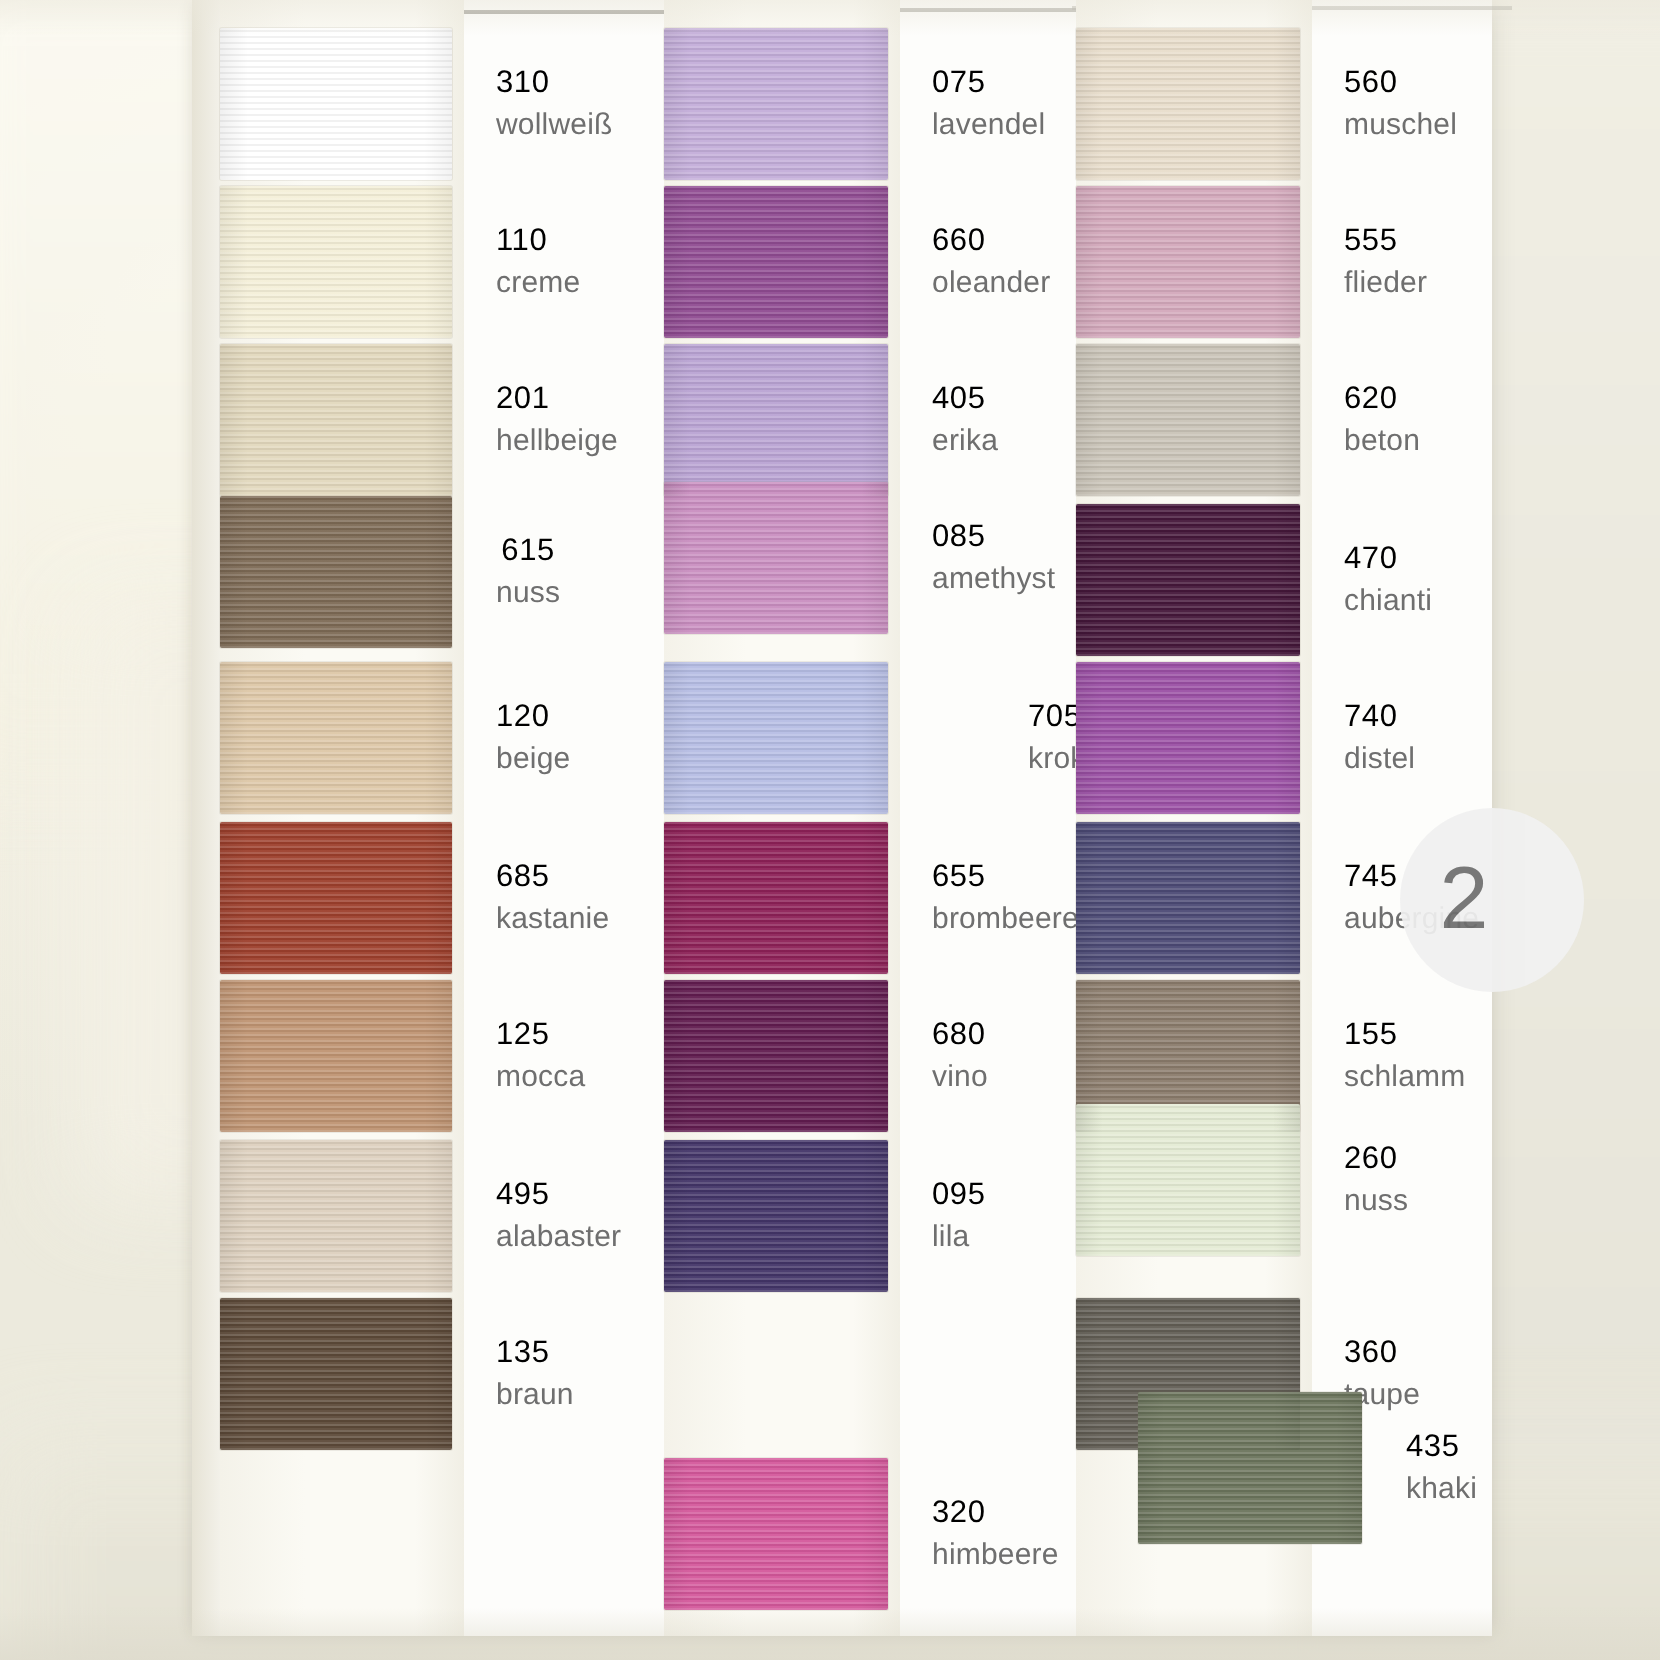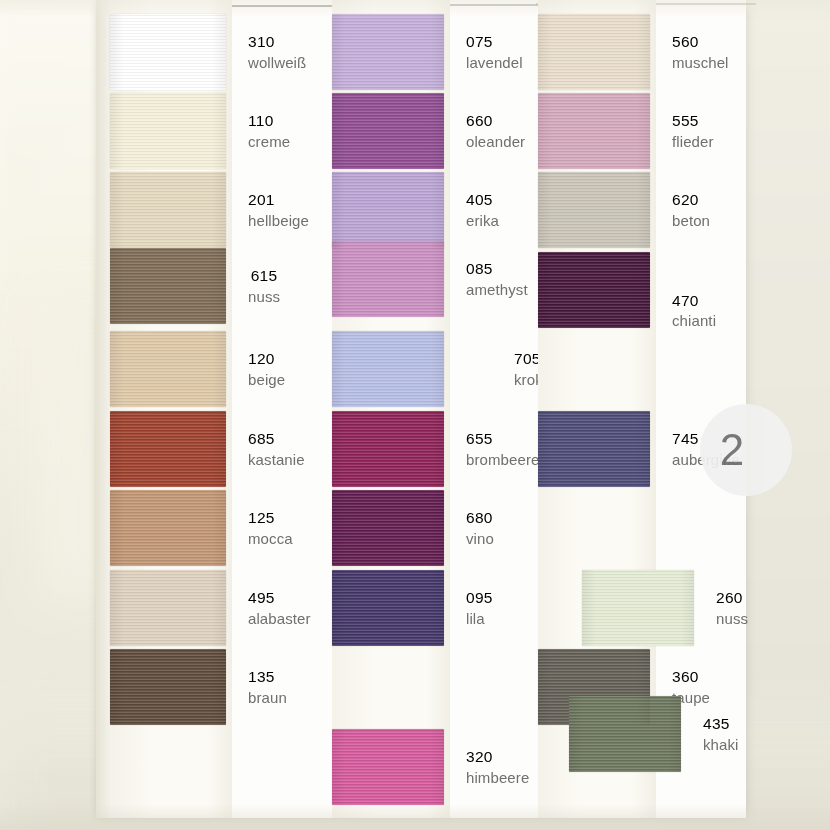--- a/index.html
+++ b/index.html
@@ -324,35 +324,49 @@
           <div class="cname">flieder</div>
         </div>
       </div>
       <div class="row" style="top: 172px; height: 76px;">
         <div class="swatch" style="height: 76px; background: rgb(201, 195, 183);"></div>
         <div class="labels">
           <div class="code">620</div>
           <div class="cname">beton</div>
         </div>
       </div>
-      <div class="row" style="top: 252px; height: 76px; align-items: flex-end;">
+      <div class="row" style="top: 252px; height: 76px;">
         <div class="swatch" style="height: 76px; background: rgb(69, 23, 58);"></div>
         <div class="labels">
           <div class="code">470</div>
           <div class="cname">chianti</div>
         </div>
       </div>
+      <div class="row" style="top: 331px; height: 76px;">
+        <div class="swatch" style="height: 76px; background: rgb(154, 79, 164);"></div>
+        <div class="labels">
+          <div class="code">740</div>
+          <div class="cname">distel</div>
+        </div>
+      </div>
       <div class="row" style="top: 411px; height: 76px;">
         <div class="swatch" style="height: 76px; background: rgb(76, 74, 117);"></div>
         <div class="labels">
           <div class="code">745</div>
           <div class="cname">aubergine</div>
         </div>
       </div>
-      <div class="row" style="top: 570px; height: 76px; padding-left: 44px;">
+      <div class="row" style="top: 490px; height: 76px;">
+        <div class="swatch" style="height: 76px; background: rgb(138, 123, 107);"></div>
+        <div class="labels">
+          <div class="code">155</div>
+          <div class="cname">schlamm</div>
+        </div>
+      </div>
+      <div class="row" style="top: 552px; height: 76px;">
         <div class="swatch" style="height: 76px; background: rgb(228, 235, 212);"></div>
         <div class="labels">
           <div class="code">260</div>
           <div class="cname">nuss</div>
         </div>
       </div>
       <div class="row" style="top: 649px; height: 76px;">
         <div class="swatch" style="height: 76px; background: rgb(98, 94, 85);"></div>
         <div class="labels">
           <div class="code">360</div>

